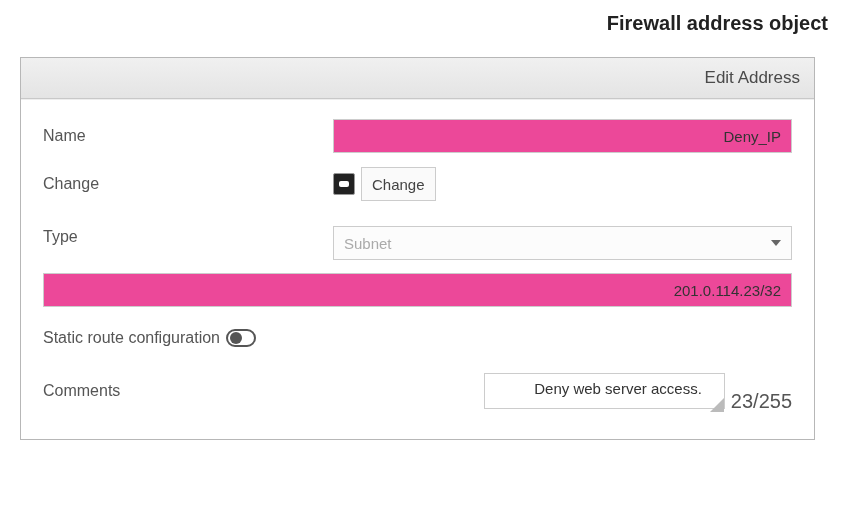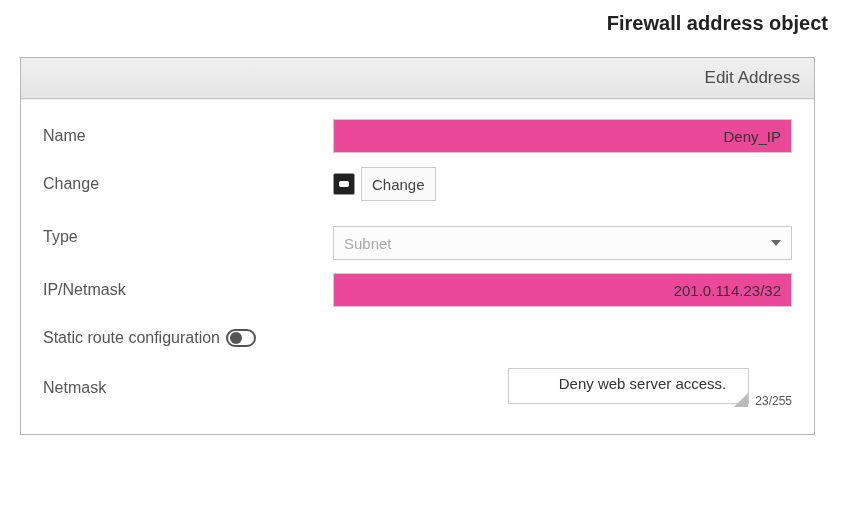--- a/index.html
+++ b/index.html
@@ -156,21 +156,21 @@
     }
     .resize-handle {
       width: 0; height: 0;
       border-left: 14px solid transparent;
       border-bottom: 14px solid #bbb;
       position: absolute;
       right: 1px; bottom: 1px;
     }
     .textarea-container { position: relative; flex: 1; }
     .char-count {
-      font-size: 12px;
+      font-size: 20px;
       color: #555;
       margin-left: 2px;
       margin-top: 22px;
     }
   </style>
 </head>
 <body>
 
 <h1 class="page-title">Firewall address object</h1>
 
@@ -197,37 +197,36 @@
       <div class="form-label">Type</div>
       <div class="form-control-area">
         <div class="select-box disabled">
           <span class="select-text">Subnet</span>
           <span class="dropdown-arrow"></span>
         </div>
       </div>
     </div>
 
     <div class="form-row">
-      <div class="form-label">IP/Netmask</div>
       <div class="form-control-area">
         <input type="text" class="text-input" value="201.0.114.23/32" style="">
       </div>
     </div>
 
 
     <div class="form-row">
       <div class="form-label">
         <span>Static route configuration</span>
         <span class="toggle-off"></span>
       </div>
       <div class="form-control-area"></div>
     </div>
 
     <div class="form-row">
-      <div class="form-label">Netmask</div>
+      <div class="form-label">Comments</div>
       <div class="textarea-wrap">
         <div class="textarea-container">
           <textarea class="textarea-input" style="">Deny web server access.</textarea>
           <span class="resize-handle"></span>
         </div>
         <span class="char-count">23/255</span>
       </div>
     </div>
 
   </div>

